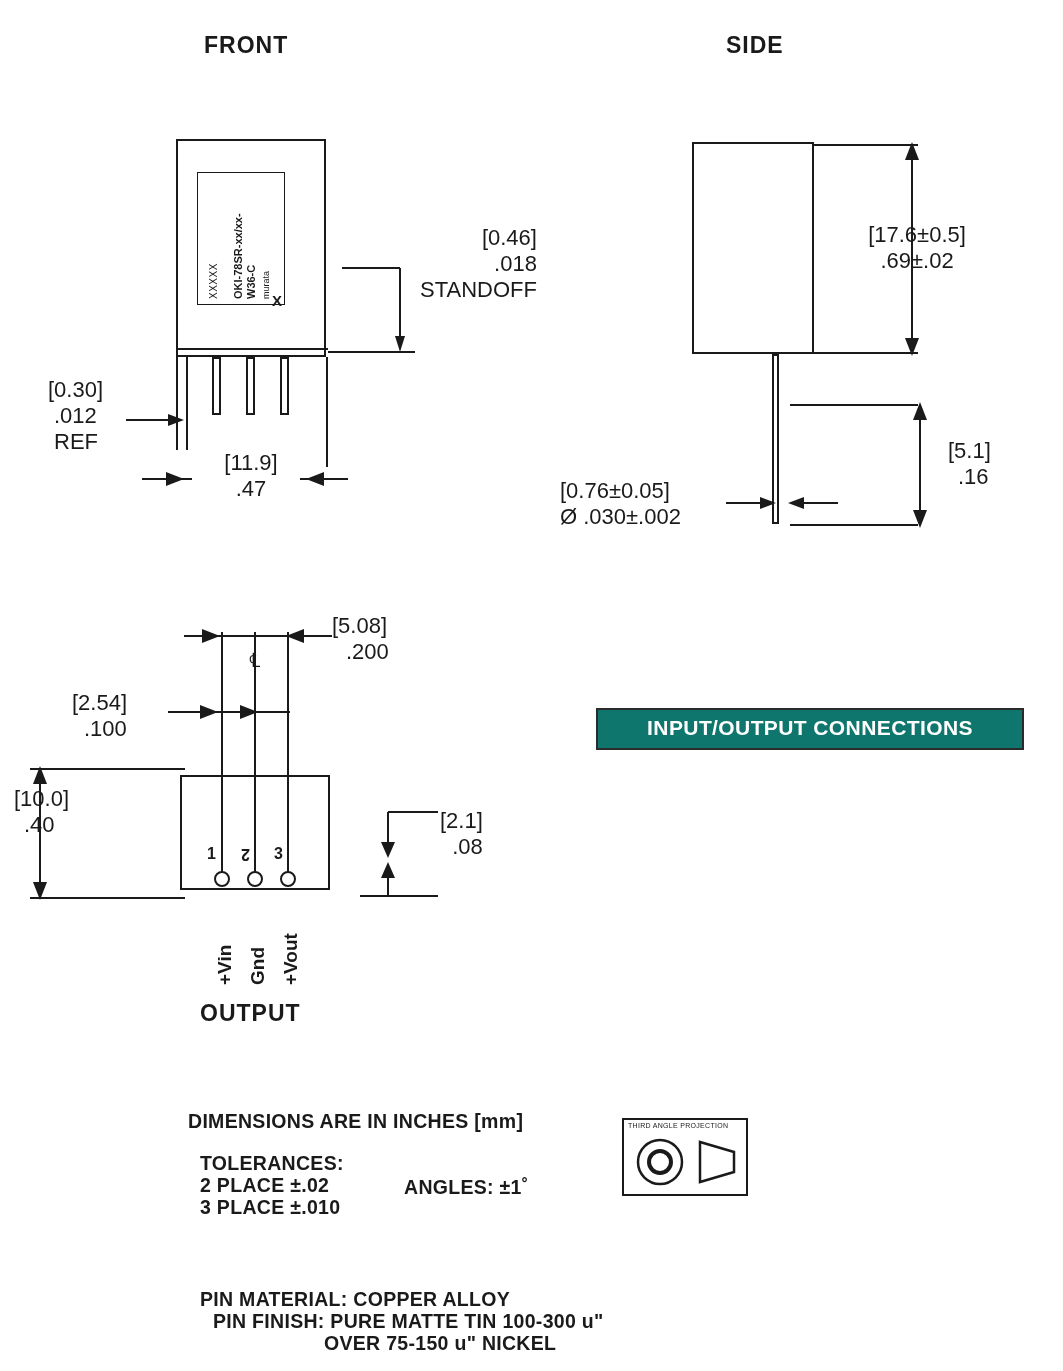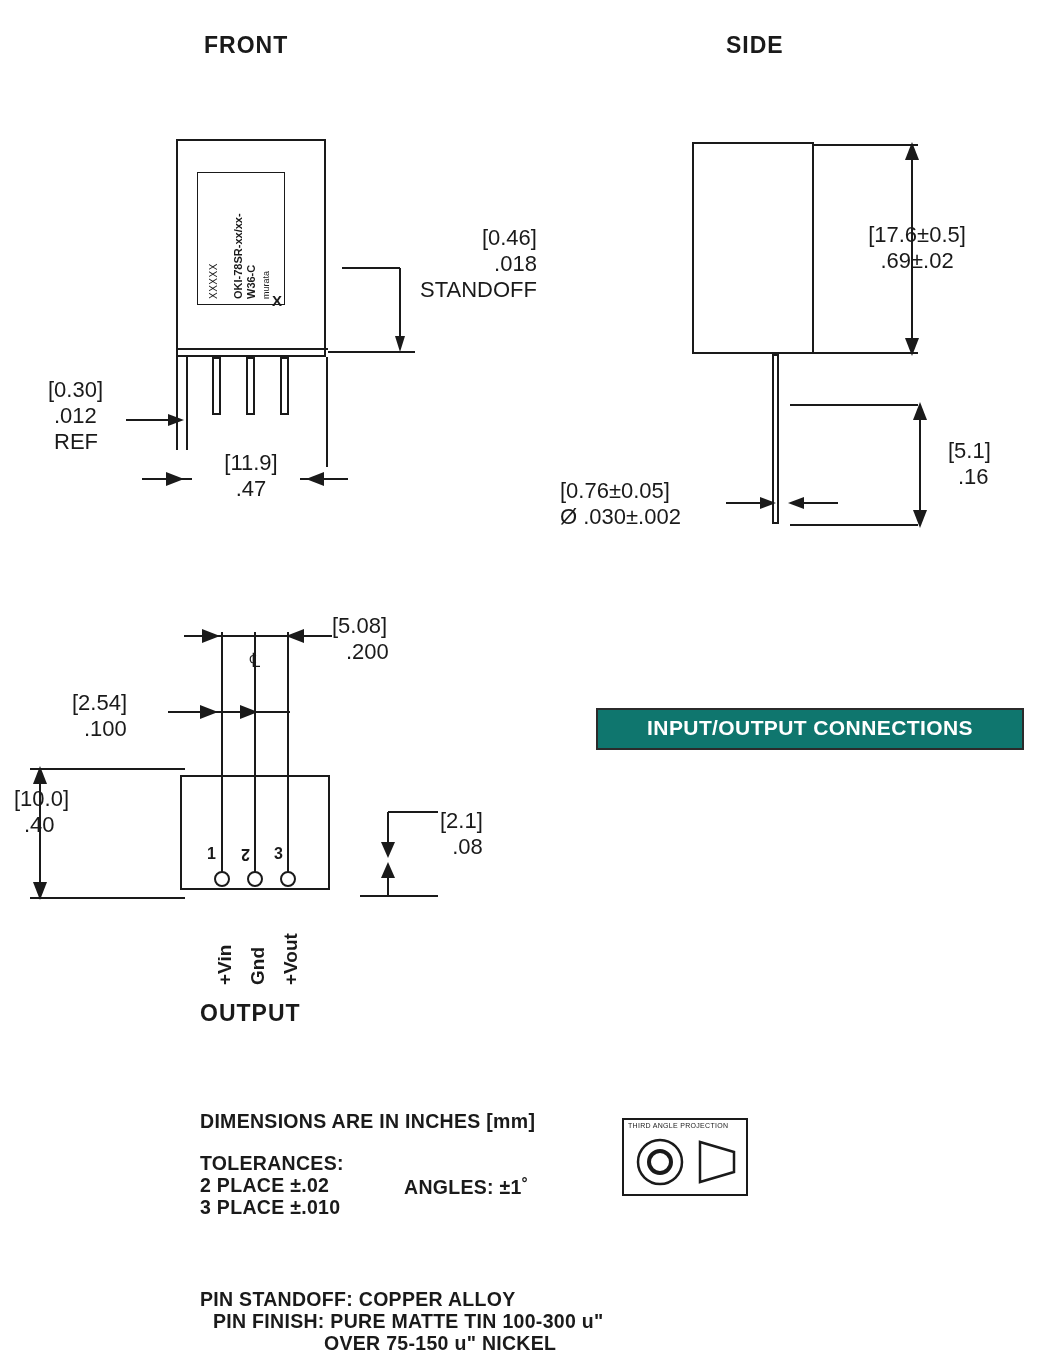--- a/index.html
+++ b/index.html
@@ -197,29 +197,29 @@
       <line x1="30" y1="96" x2="108" y2="96" stroke="#1a1a1a" stroke-width="2"></line>
     </svg>
   </div>
 
   <div class="abs" style="left:596px;top:708px;width:428px;">
     <div style="background:#0f766e;color:#fff;border:2px solid #2b2b2b;padding:6px 0 8px;text-align:center;">
       <div style="font-size:21px;font-weight:bold;letter-spacing:.4px;">INPUT/OUTPUT CONNECTIONS</div>
     </div>
   </div>
 
-  <div class="notes" style="left:200px;top:1110px;">DIMENSIONS ARE IN INCHES [mm]</div>
+  <div class="notes" style="left:188px;top:1110px;">DIMENSIONS ARE IN INCHES [mm]</div>
 
   <div class="notes" style="left:200px;top:1152px;">TOLERANCES:</div>
   <div class="notes" style="left:200px;top:1174px;">2 PLACE ±.02</div>
   <div class="notes" style="left:200px;top:1196px;">3 PLACE ±.010</div>
   <div class="notes" style="left:404px;top:1176px;">ANGLES:  ±1˚</div>
 
 
-  <div class="notes" style="left:200px;top:1288px;">PIN STANDOFF: COPPER ALLOY</div>
+  <div class="notes" style="left:200px;top:1288px;">PIN MATERIAL: COPPER ALLOY</div>
   <div class="notes" style="left:200px;top:1310px;margin-left:13px;">PIN FINISH: PURE MATTE TIN 100-300 uʺ</div>
   <div class="notes" style="left:324px;top:1332px;">OVER 75-150 uʺ NICKEL</div>
 
   <div class="abs" style="left:622px;top:1118px;width:126px;height:78px;border:2px solid #1a1a1a;box-sizing:border-box;background:#fff;">
     <div style="position:absolute;left:4px;top:2px;font-size:7px;letter-spacing:.3px;">THIRD ANGLE PROJECTION</div>
     <svg style="position:absolute;left:6px;top:14px;" width="114" height="58">
       <circle cx="30" cy="28" r="22" fill="none" stroke="#1a1a1a" stroke-width="2.5"></circle>
       <circle cx="30" cy="28" r="11" fill="none" stroke="#1a1a1a" stroke-width="4"></circle>
       <polygon points="70,8 70,48 104,38 104,18" fill="none" stroke="#1a1a1a" stroke-width="2.5"></polygon>
     </svg>

